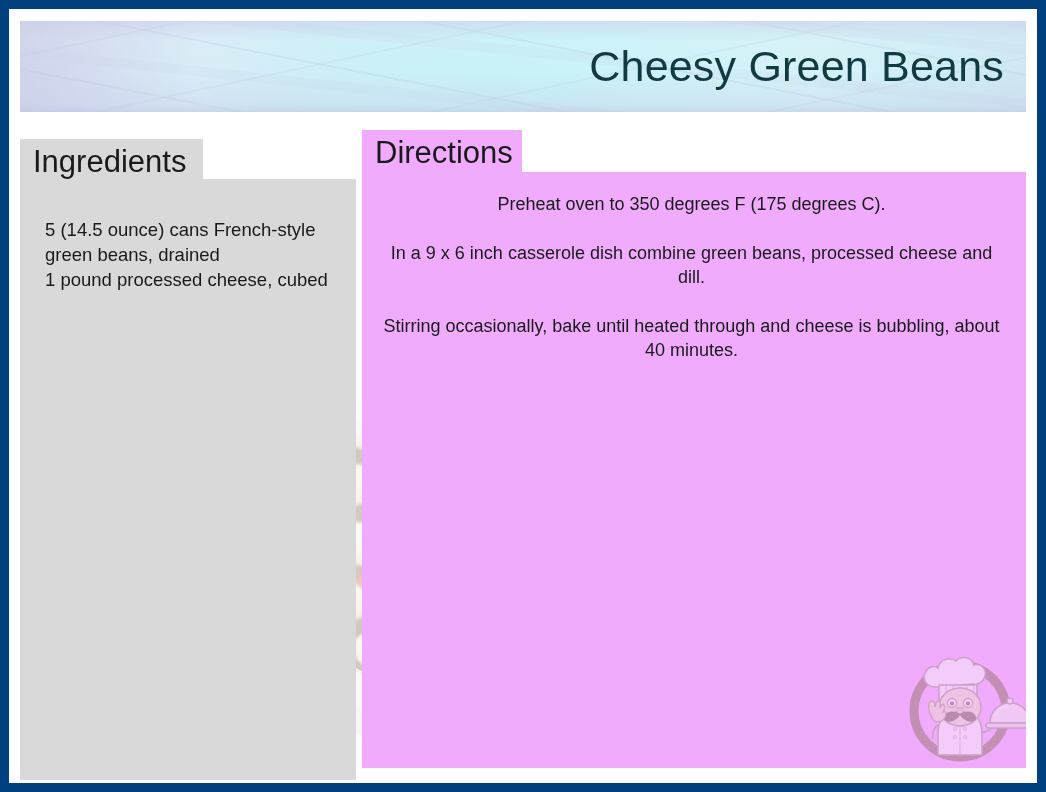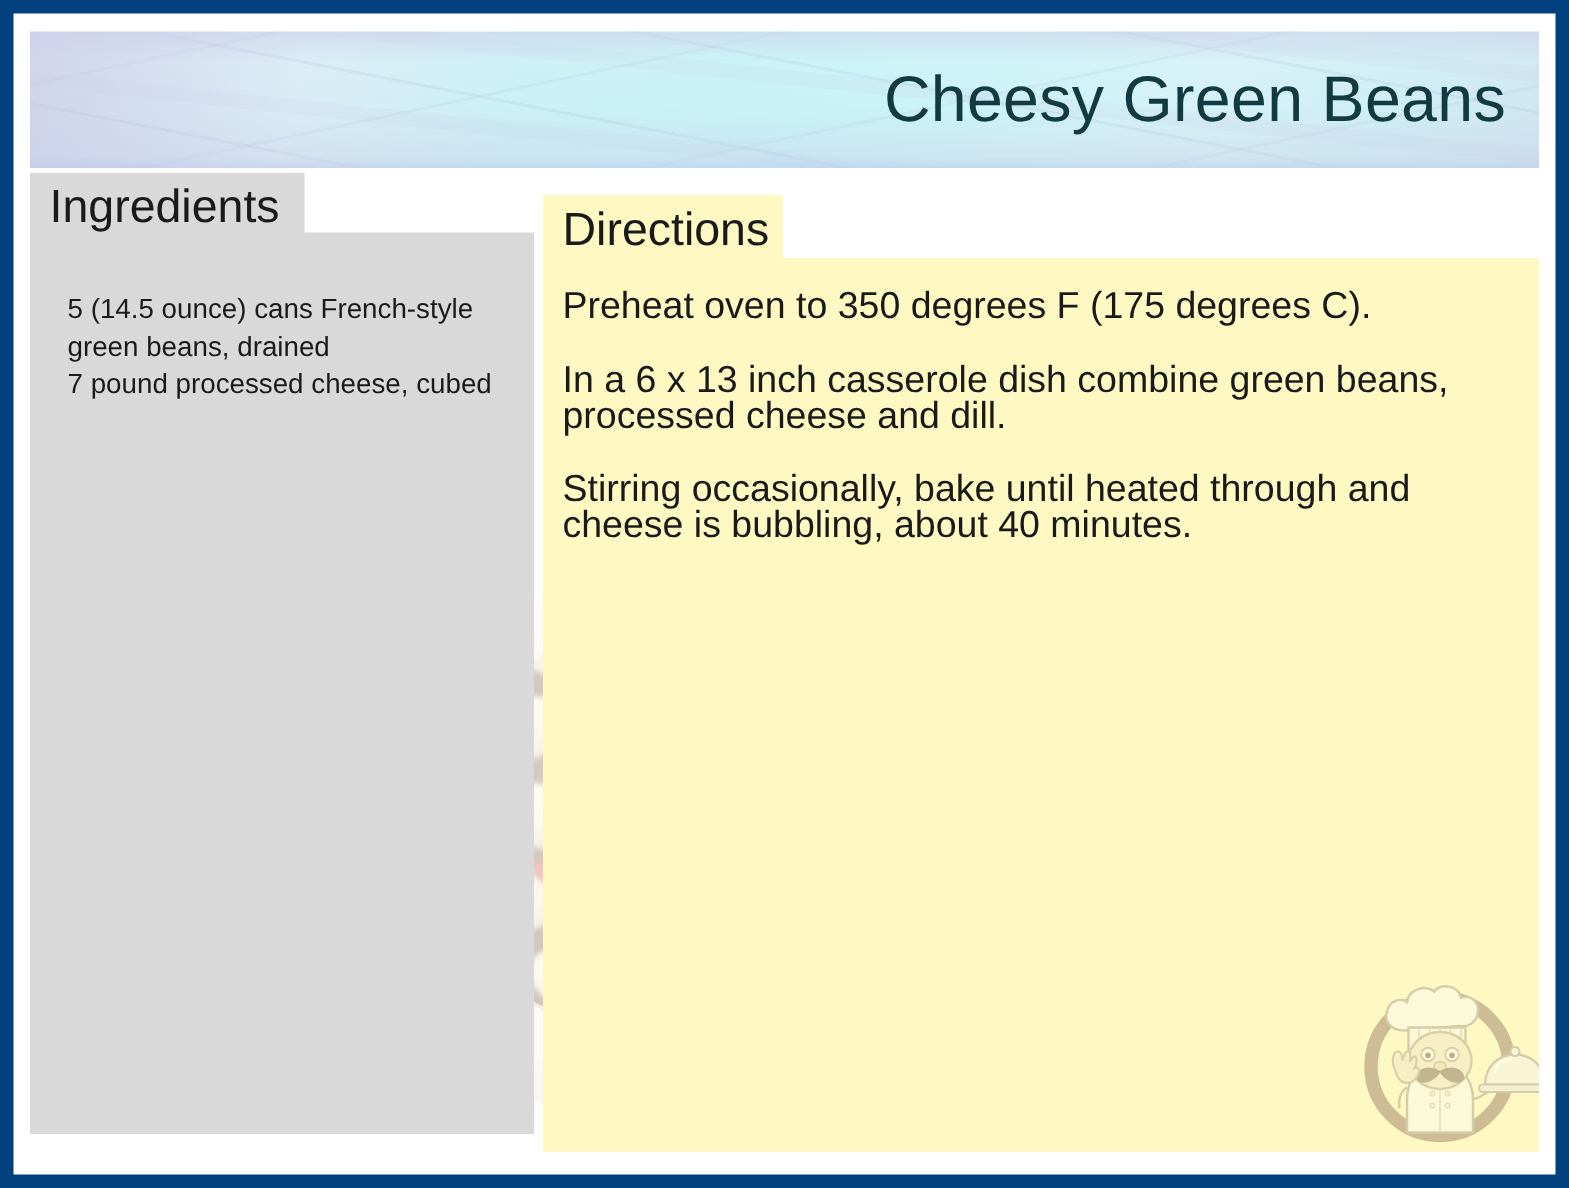--- a/index.html
+++ b/index.html
@@ -107,21 +107,21 @@
     line-height: 1.1;
     color: #123a42;
     letter-spacing: 0.2px;
     white-space: nowrap;
   }
 
   
   #ingredients-panel {
     position: absolute;
     left: 20px;
-    top: 115px;
+    top: 139px;
     width: 336px;
     height: 641px;
     background: #d9d9d9;
     z-index: 12;
     box-sizing: border-box;
   }
   
   #ingredients-panel .heading-notch {
     position: absolute;
     left: 183px;
@@ -156,41 +156,42 @@
   }
   #ingredients-list li { margin: 0; padding: 0; }
 
   
   #directions-panel {
     position: absolute;
     left: 362px;
     top: 130px;
     width: 664px;
     height: 638px;
-    background: #fef9c3;
+    background: #f0abfc;
     z-index: 12;
     box-sizing: border-box;
+    text-align: center;
   }
   #directions-panel .heading-notch {
     position: absolute;
     left: 160px;
     top: 0;
     width: 504px;
     height: 42px;
     background: #ffffff;
   }
   #directions-steps {
     position: absolute;
     left: 13px;
     top: 62px;
     right: 18px;
     margin: 0;
     padding: 0;
     list-style: none;
-    font-size: 25px;
+    font-size: 18px;
     line-height: 24px;
     color: #1a1a1a;
   }
   #directions-steps li { margin: 0 0 25px 0; padding: 0; }
   #directions-steps li:last-child { margin-bottom: 0; }
 
   
   #chef-logo {
     position: absolute;
     left: 898px;
@@ -327,30 +328,30 @@
     <div class="ribbon-texture"></div>
     <div class="banner-sheen"></div>
     <h1 id="recipe-title">Cheesy Green Beans</h1>
   </div>
 
   <section id="ingredients-panel">
     <div class="heading-notch"></div>
     <h2 class="section-heading">Ingredients</h2>
     <ul id="ingredients-list">
       <li>5 (14.5 ounce) cans French-style green beans, drained</li>
-      <li>7 pound processed cheese, cubed</li>
+      <li>1 pound processed cheese, cubed</li>
     </ul>
   </section>
 
   <section id="directions-panel">
     <div class="heading-notch"></div>
     <h2 class="section-heading">Directions</h2>
     <ol id="directions-steps">
       <li>Preheat oven to 350 degrees F (175 degrees C).</li>
-      <li>In a 6 x 13 inch casserole dish combine green beans, processed cheese and dill.</li>
+      <li>In a 9 x 6 inch casserole dish combine green beans, processed cheese and dill.</li>
       <li>Stirring occasionally, bake until heated through and cheese is bubbling, about 40 minutes.</li>
     </ol>
   </section>
 
   <svg id="chef-logo" viewBox="0 0 128 128" aria-hidden="true">
 
     <circle cx="62" cy="70" r="46" fill="none" stroke="#8a6a55" stroke-width="9"></circle>
 
     <g fill="#fbfaf7" stroke="#9b9386" stroke-width="1.6">
       <path d="M38 46 c-9 0 -14 -7 -11 -14 c2 -6 9 -8 13 -5 c1 -8 12 -12 18 -7

